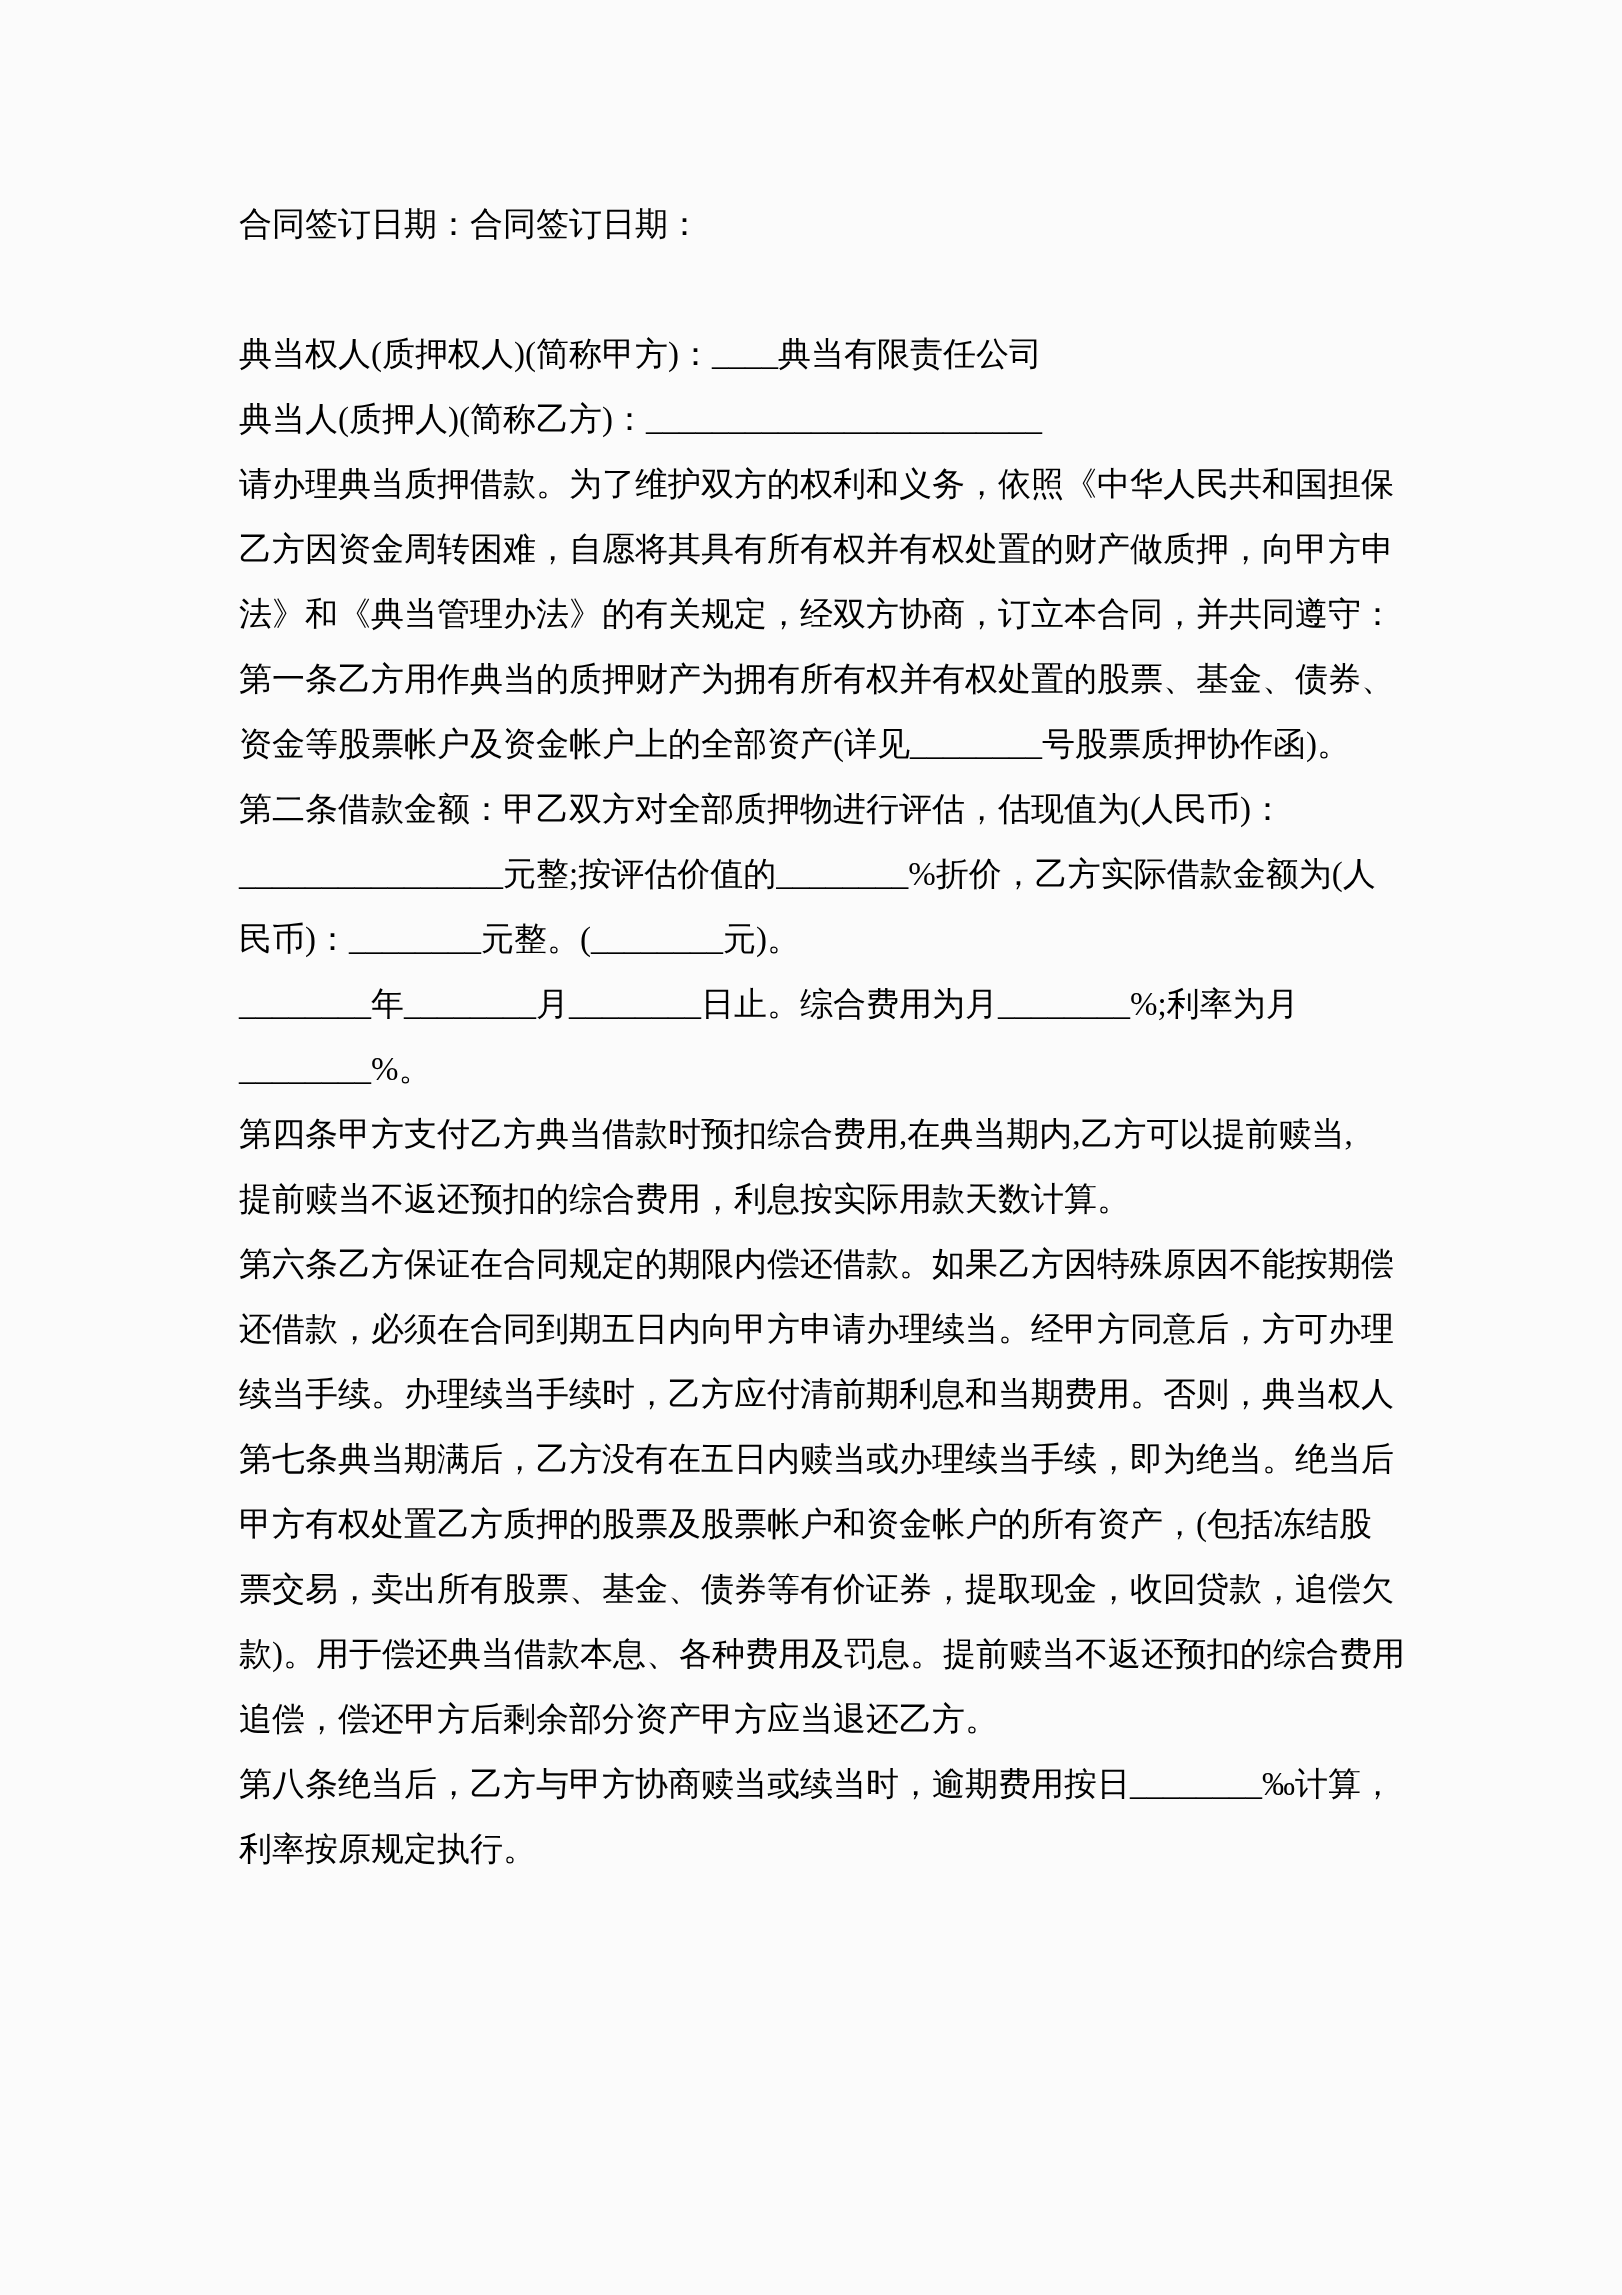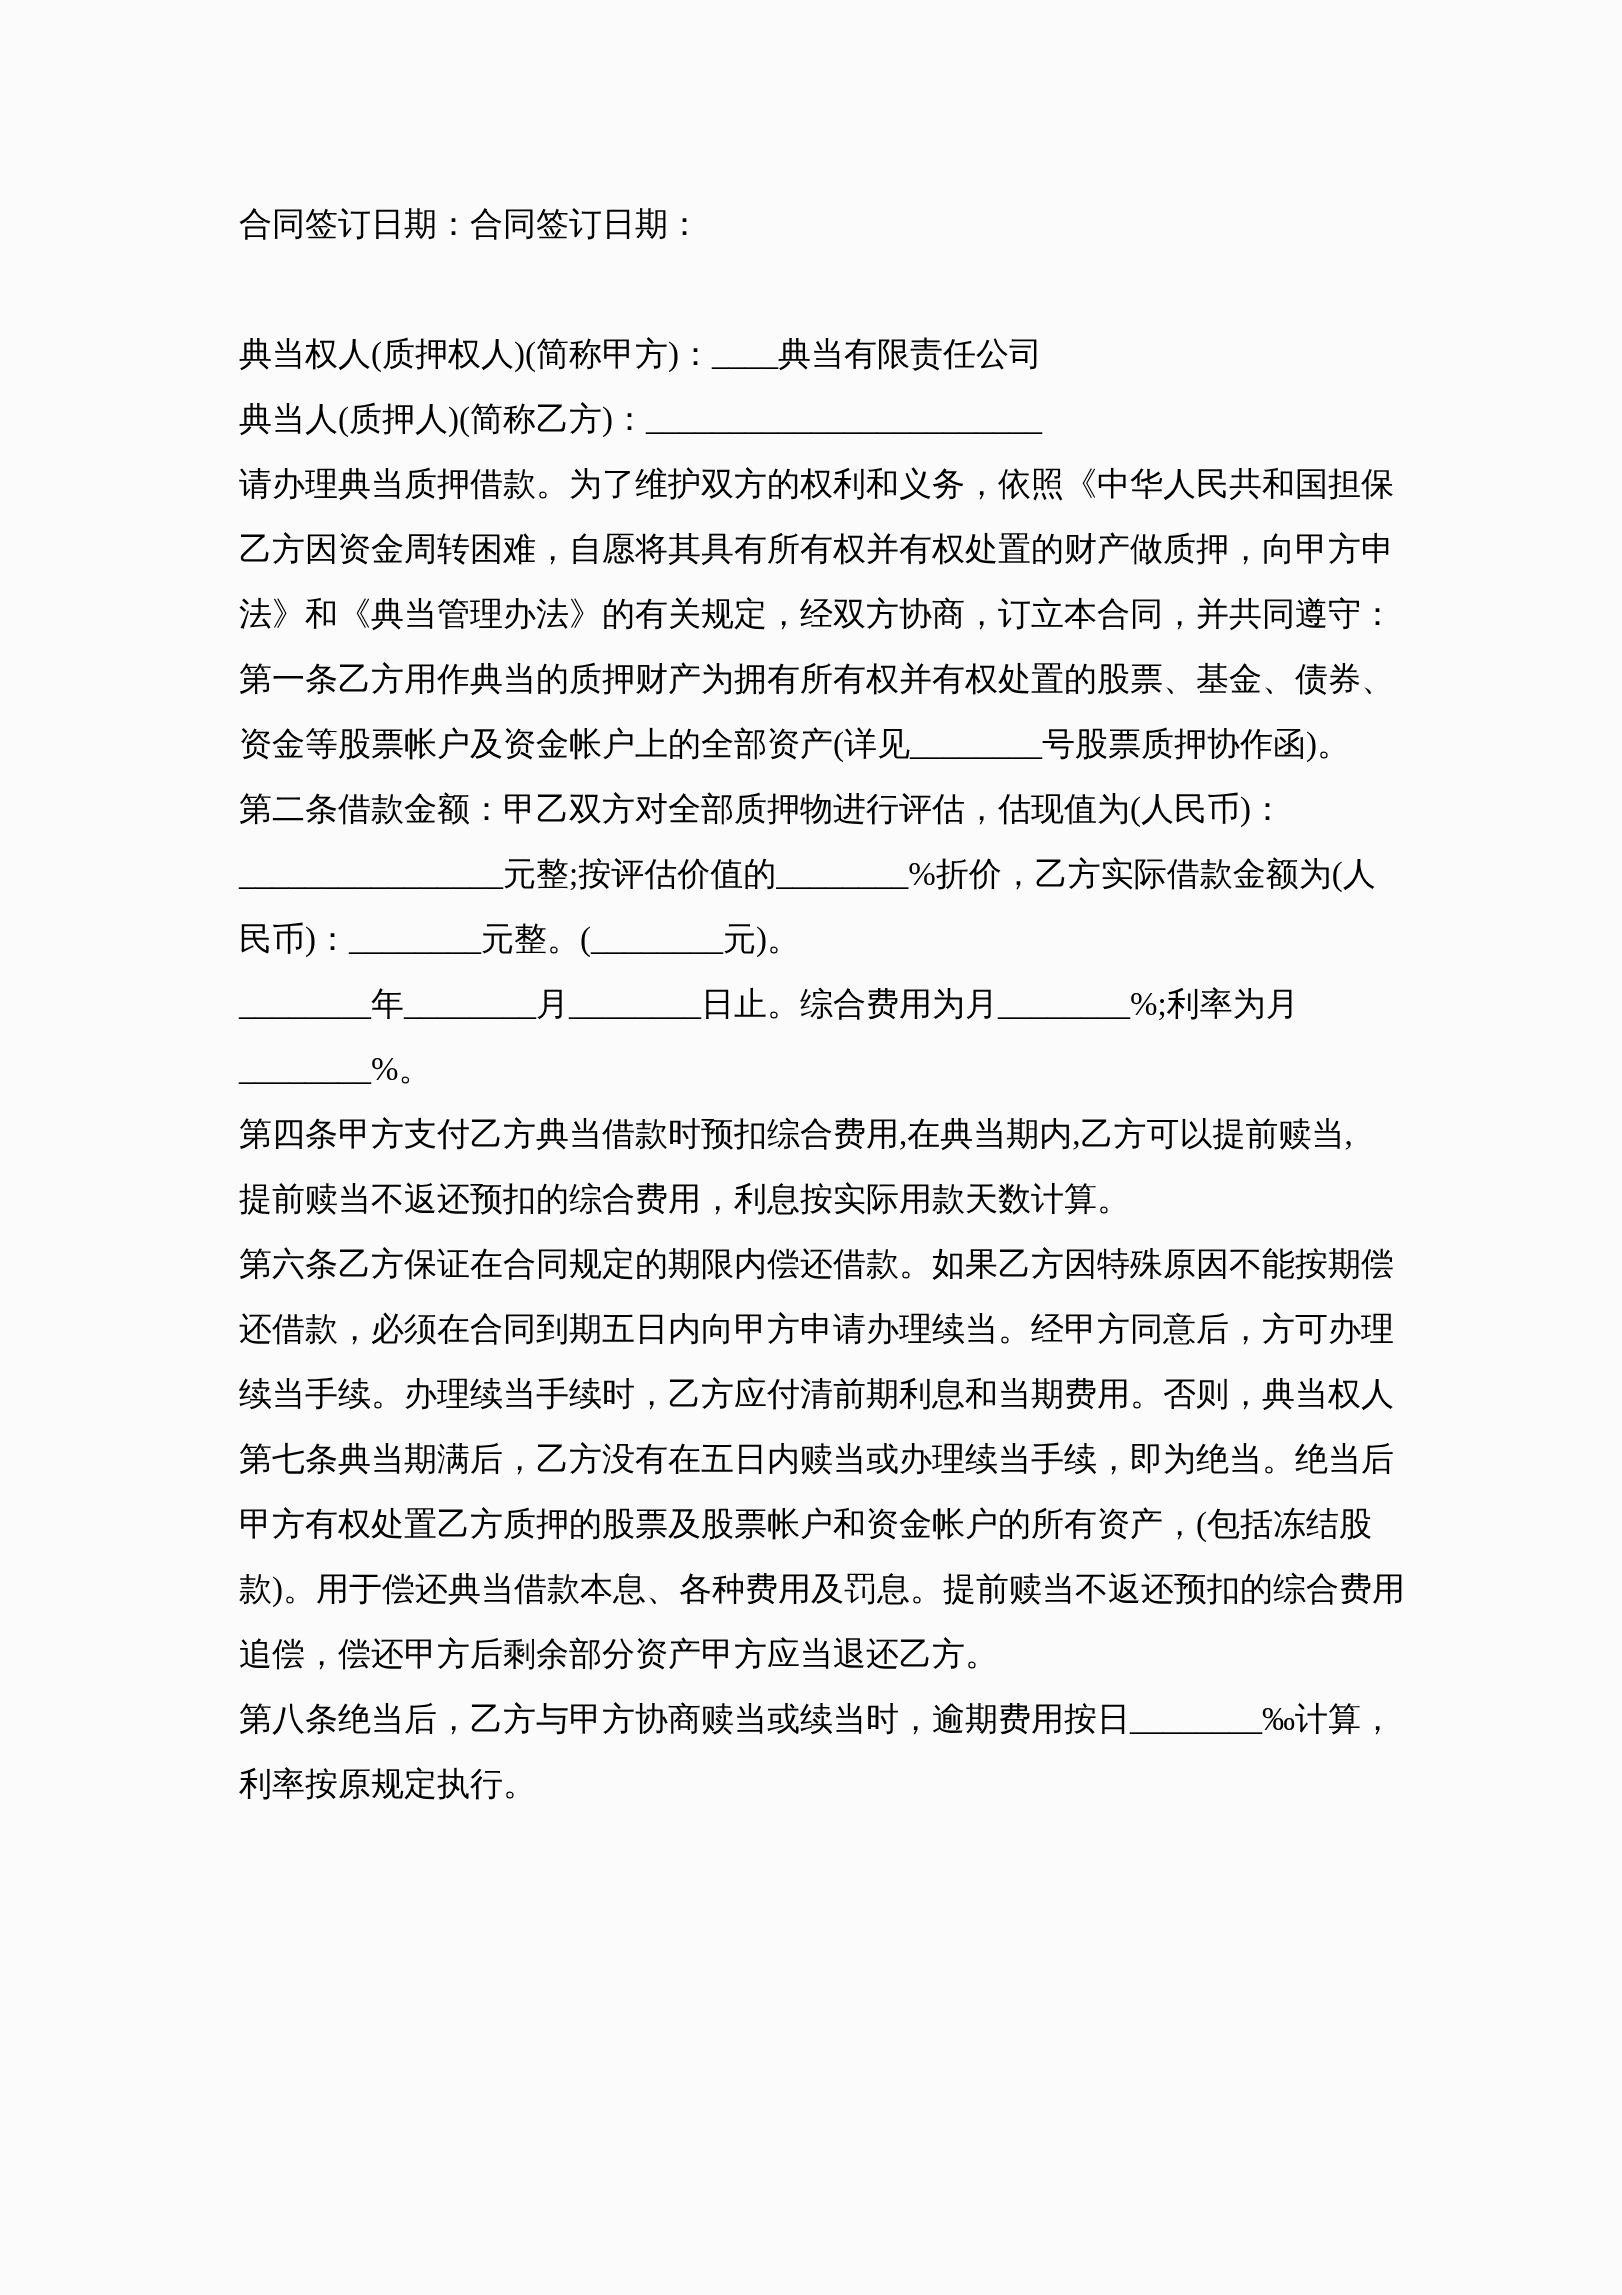--- a/index.html
+++ b/index.html
@@ -54,19 +54,20 @@
     <div class="line">民币)：________元整。(________元)。</div>
     <div class="line">________年________月________日止。综合费用为月________%;利率为月</div>
     <div class="line">________%。</div>
     <div class="line">第四条甲方支付乙方典当借款时预扣综合费用,在典当期内,乙方可以提前赎当,</div>
     <div class="line">提前赎当不返还预扣的综合费用，利息按实际用款天数计算。</div>
     <div class="line">第六条乙方保证在合同规定的期限内偿还借款。如果乙方因特殊原因不能按期偿</div>
     <div class="line">还借款，必须在合同到期五日内向甲方申请办理续当。经甲方同意后，方可办理</div>
     <div class="line">续当手续。办理续当手续时，乙方应付清前期利息和当期费用。否则，典当权人</div>
     <div class="line">第七条典当期满后，乙方没有在五日内赎当或办理续当手续，即为绝当。绝当后</div>
     <div class="line">甲方有权处置乙方质押的股票及股票帐户和资金帐户的所有资产，(包括冻结股</div>
+    <div class="line">票交易，卖出所有股票、基金、债券等有价证券，提取现金，收回贷款，追偿欠</div>
     <div class="line">款)。用于偿还典当借款本息、各种费用及罚息。提前赎当不返还预扣的综合费用</div>
     <div class="line">追偿，偿还甲方后剩余部分资产甲方应当退还乙方。</div>
     <div class="line">第八条绝当后，乙方与甲方协商赎当或续当时，逾期费用按日________‰计算，</div>
     <div class="line">利率按原规定执行。</div>
   </div>
 </div>
 
 
 </body></html>

